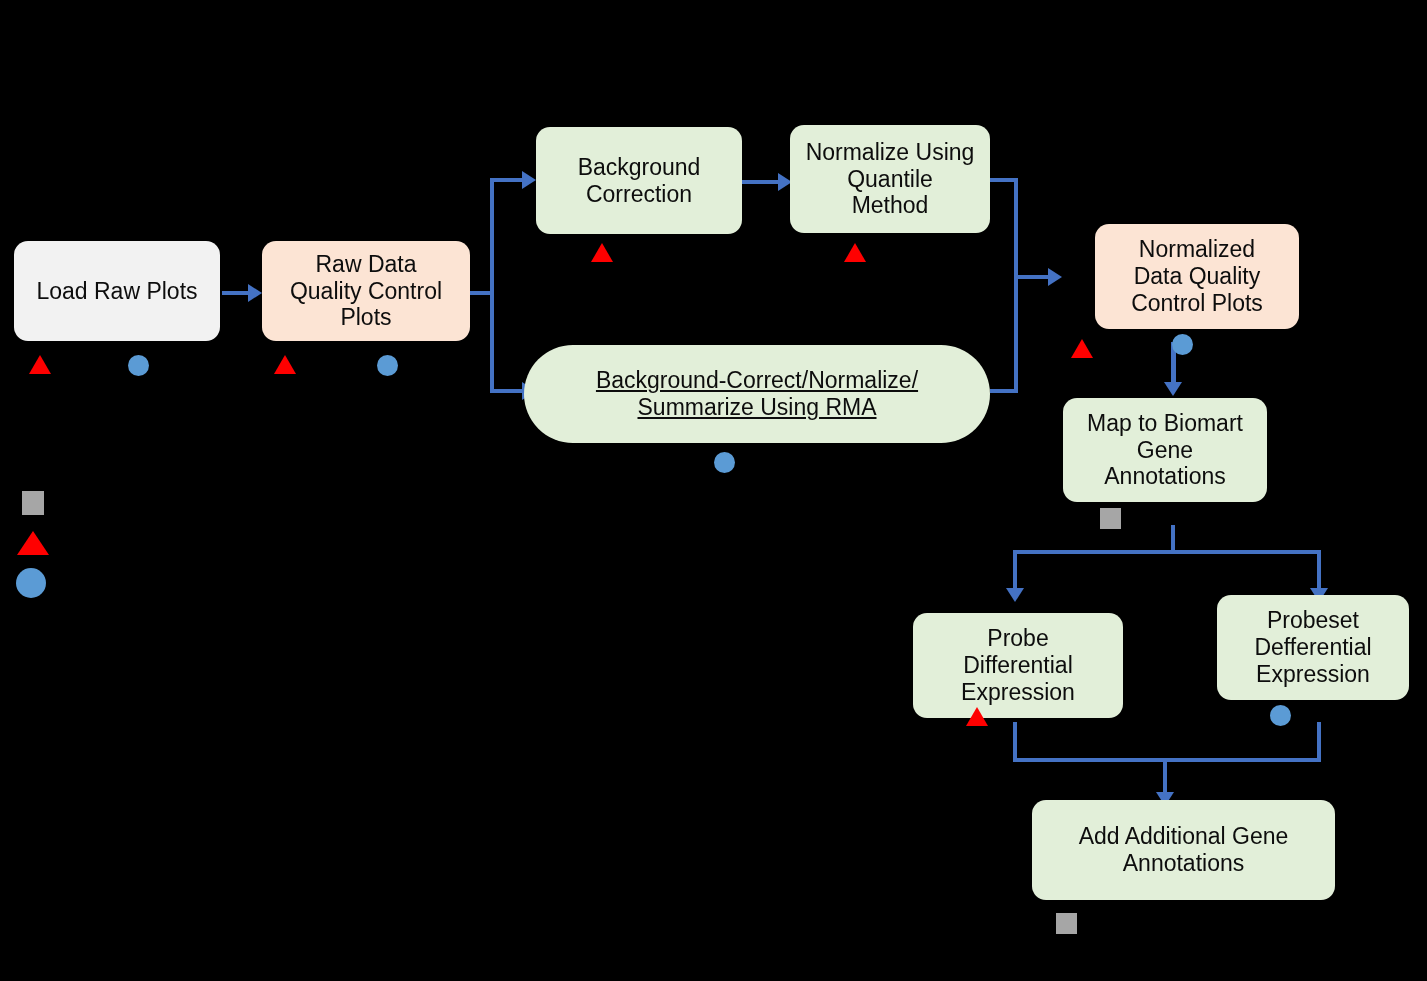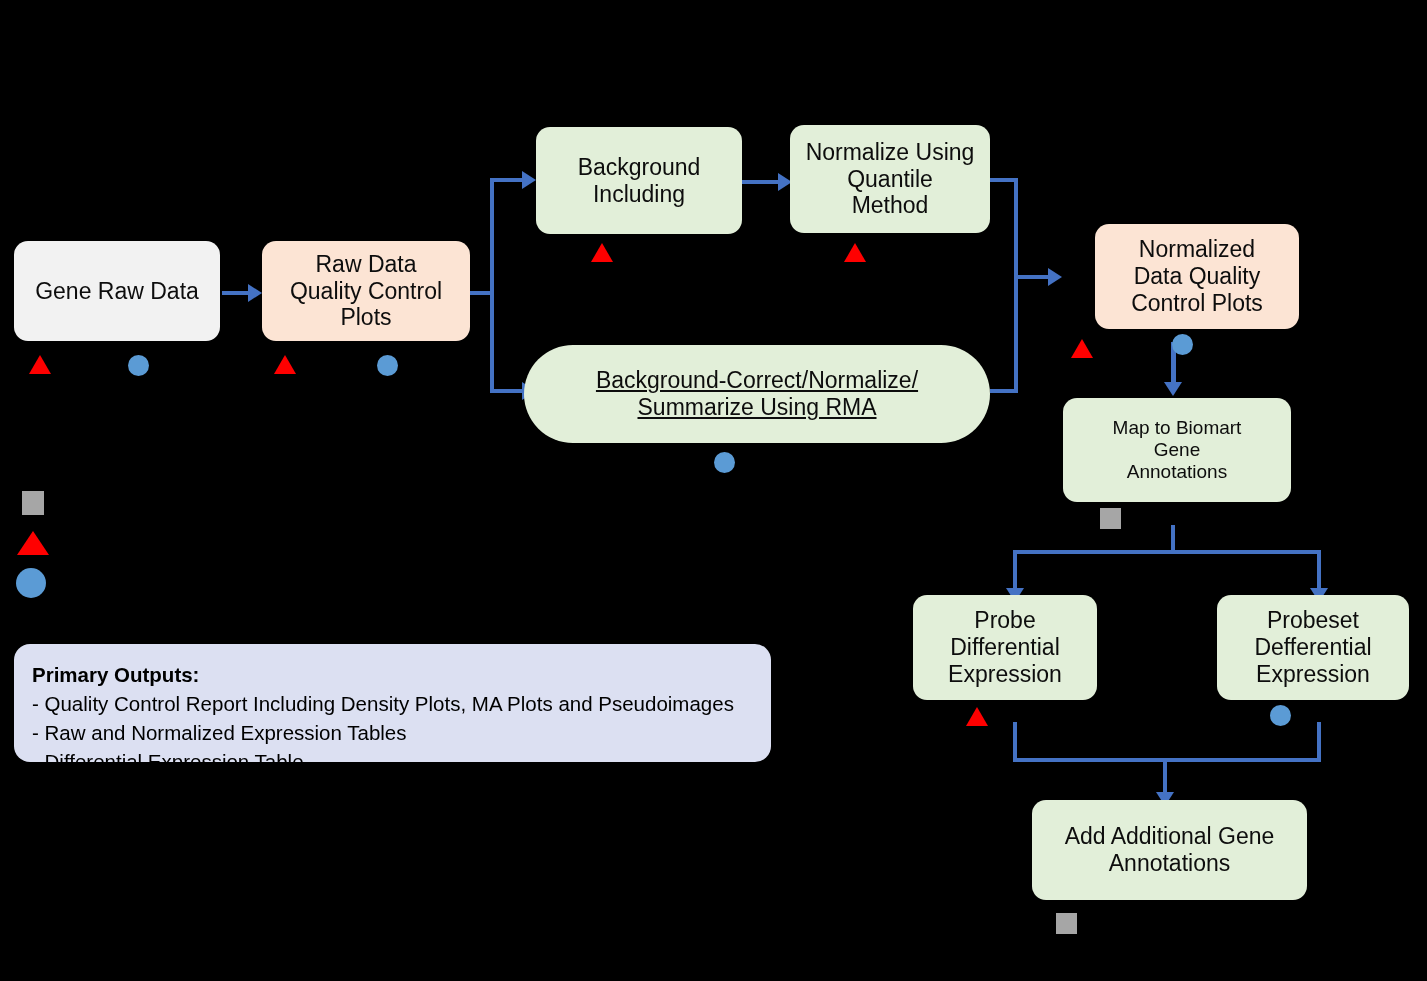--- a/index.html
+++ b/index.html
@@ -116,53 +116,53 @@
   <div class="arrow down" style="left:1006px; top:588px;"></div>
   <div class="conn v" style="left:1317px; top:550px; height:42px;"></div>
   <div class="arrow down" style="left:1310px; top:588px;"></div>
 
   <div class="conn v" style="left:1013px; top:722px; height:40px;"></div>
   <div class="conn v" style="left:1317px; top:722px; height:40px;"></div>
   <div class="conn h" style="left:1013px; top:758px; width:308px;"></div>
   <div class="conn v" style="left:1163px; top:758px; height:38px;"></div>
   <div class="arrow down" style="left:1156px; top:792px;"></div>
 
-  <div class="node white" style="left:14px; top:241px; width:206px; height:100px; font-size:23px;">Gene Raw Data</div>
+  <div class="node white" style="left:14px; top:241px; width:206px; height:100px; font-size:23px;">Load Raw Plots</div>
 
   <div class="node peach" style="left:262px; top:241px; width:208px; height:100px; font-size:23px;">Raw Data
 Quality Control
 Plots</div>
 
   <div class="node green" style="left:536px; top:127px; width:206px; height:107px; font-size:23px;">Background
-Including</div>
+Correction</div>
 
   <div class="node green" style="left:790px; top:125px; width:200px; height:108px; font-size:23px;">Normalize Using
 Quantile
 Method</div>
 
   <div class="node green stadium" style="left:524px; top:345px; width:466px; height:98px; font-size:23px;text-decoration:underline;">Background-Correct/Normalize/
 Summarize Using RMA</div>
 
   <div class="node peach" style="left:1095px; top:224px; width:204px; height:105px; font-size:23px;">Normalized
 Data Quality
 Control Plots</div>
 
-  <div class="node green" style="left:1063px; top:398px; width:228px; height:104px; font-size:19px;">Map to Biomart
+  <div class="node green" style="left:1063px; top:398px; width:204px; height:104px; font-size:23px;">Map to Biomart
 Gene
 Annotations</div>
 
-  <div class="node green" style="left:913px; top:595px; width:184px; height:105px; font-size:23px;">Probe
+  <div class="node green" style="left:913px; top:613px; width:210px; height:105px; font-size:23px;">Probe
 Differential
 Expression</div>
 
   <div class="node green" style="left:1217px; top:595px; width:192px; height:105px; font-size:23px;">Probeset
 Defferential
 Expression</div>
 
-  <div class="node green" style="left:1032px; top:800px; width:275px; height:100px; font-size:23px;">Add Additional Gene
+  <div class="node green" style="left:1032px; top:800px; width:303px; height:100px; font-size:23px;">Add Additional Gene
 Annotations</div>
 
   <div class="marker triangle" style="left:29px; top:355px;"></div>
   <div class="marker circle" style="left:128px; top:355px; width:21px; height:21px;"></div>
 
   <div class="marker triangle" style="left:274px; top:355px;"></div>
   <div class="marker circle" style="left:377px; top:355px; width:21px; height:21px;"></div>
 
   <div class="marker triangle" style="left:591px; top:243px;"></div>
 
@@ -178,20 +178,14 @@
   <div class="marker triangle" style="left:966px; top:707px;"></div>
 
   <div class="marker circle" style="left:1270px; top:705px; width:21px; height:21px;"></div>
 
   <div class="marker square" style="left:1056px; top:913px; width:21px; height:21px;"></div>
 
   <div class="marker square" style="left:22px; top:491px; width:22px; height:24px;"></div>
   <div class="marker triangle" style="left:17px; top:531px; border-left-width:16px; border-right-width:16px; border-bottom-width:24px;"></div>
   <div class="marker circle" style="left:16px; top:568px; width:30px; height:30px;"></div>
 
-  <div class="outputs" style="left:14px; top:644px; width:757px; height:118px;">
-    <div class="ohead">Primary Outputs:</div>
-    <div class="oline">- Quality Control Report Including Density Plots, MA Plots and Pseudoimages</div>
-    <div class="oline">- Raw and Normalized Expression Tables</div>
-    <div class="oline">- Differential Expression Table</div>
-  </div>
 
 </div>
 
 </body></html>

